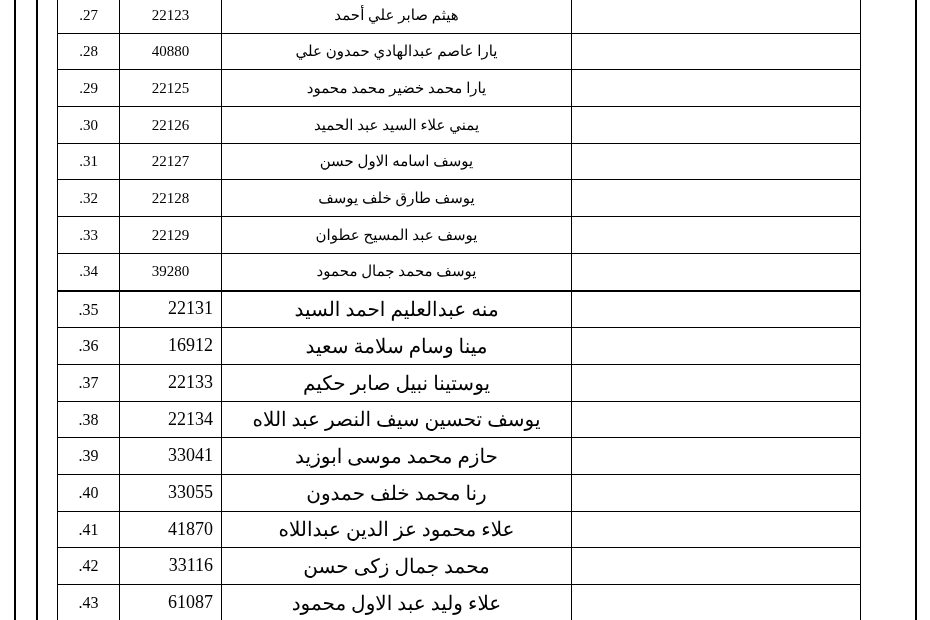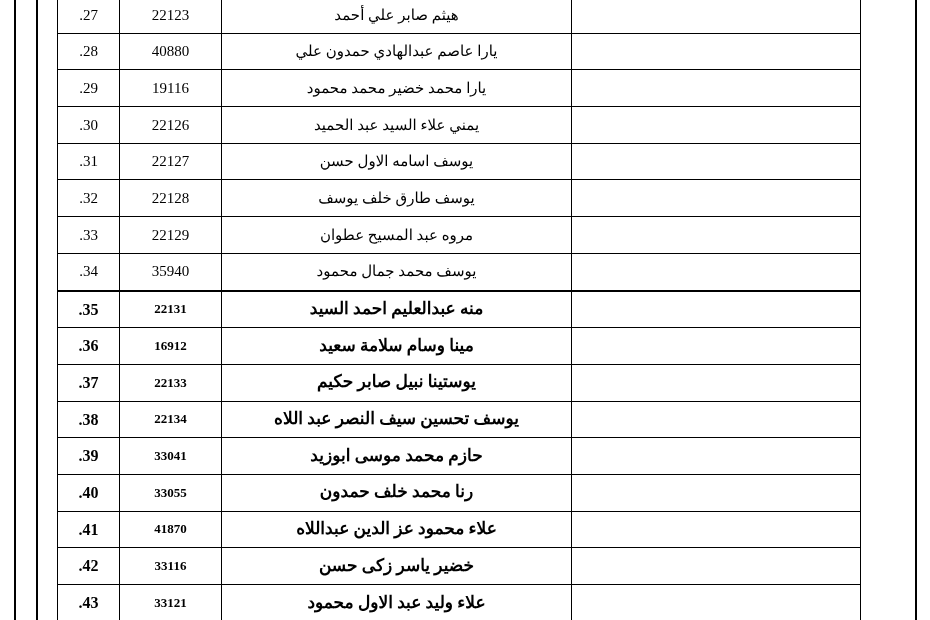--- a/index.html
+++ b/index.html
@@ -87,25 +87,25 @@
   td.name {
     text-align: center;
     font-size: 15.5px;
   }
   td.notes {
     background: #ffffff;
   }
   tr.bold td.code,
   tr.bold td.name,
   tr.bold td.index {
-    font-weight: bold;
-  }
-  tr.bold td.code { font-size: 13px; }
+    font-weight: normal;
+  }
+  tr.bold td.code { font-size: 18px; text-align: right; }
   tr.bold td.index { font-size: 16px; }
-  tr.bold td.name { font-size: 17px; }
+  tr.bold td.name { font-size: 20px; }
 
   
   tr.group-start td {
     border-top: 2px solid #000000;
   }
 </style>
 </head>
 <body>
 
 <div class="page">
@@ -131,21 +131,21 @@
           </tr>
           <tr>
             <td class="notes"></td>
             <td class="name">يارا عاصم عبدالهادي حمدون علي</td>
             <td class="code">40880</td>
             <td class="index">.28</td>
           </tr>
           <tr>
             <td class="notes"></td>
             <td class="name">يارا محمد خضير محمد محمود</td>
-            <td class="code">19116</td>
+            <td class="code">22125</td>
             <td class="index">.29</td>
           </tr>
           <tr>
             <td class="notes"></td>
             <td class="name">يمني علاء السيد عبد الحميد</td>
             <td class="code">22126</td>
             <td class="index">.30</td>
           </tr>
           <tr>
             <td class="notes"></td>
@@ -154,28 +154,28 @@
             <td class="index">.31</td>
           </tr>
           <tr>
             <td class="notes"></td>
             <td class="name">يوسف طارق خلف يوسف</td>
             <td class="code">22128</td>
             <td class="index">.32</td>
           </tr>
           <tr>
             <td class="notes"></td>
-            <td class="name">مروه عبد المسيح عطوان</td>
+            <td class="name">يوسف عبد المسيح عطوان</td>
             <td class="code">22129</td>
             <td class="index">.33</td>
           </tr>
           <tr>
             <td class="notes"></td>
             <td class="name">يوسف محمد جمال محمود</td>
-            <td class="code">35940</td>
+            <td class="code">39280</td>
             <td class="index">.34</td>
           </tr>
           <tr class="bold group-start">
             <td class="notes"></td>
             <td class="name">منه عبدالعليم احمد السيد</td>
             <td class="code">22131</td>
             <td class="index">.35</td>
           </tr>
           <tr class="bold">
             <td class="notes"></td>
@@ -208,27 +208,27 @@
             <td class="index">.40</td>
           </tr>
           <tr class="bold">
             <td class="notes"></td>
             <td class="name">علاء محمود عز الدين عبداللاه</td>
             <td class="code">41870</td>
             <td class="index">.41</td>
           </tr>
           <tr class="bold">
             <td class="notes"></td>
-            <td class="name">خضير ياسر زكى حسن</td>
+            <td class="name">محمد جمال زكى حسن</td>
             <td class="code">33116</td>
             <td class="index">.42</td>
           </tr>
           <tr class="bold">
             <td class="notes"></td>
             <td class="name">علاء وليد عبد الاول محمود</td>
-            <td class="code">33121</td>
+            <td class="code">61087</td>
             <td class="index">.43</td>
           </tr>
         </tbody>
     </table>
   </div>
 
 </div>
 
 </body></html>

